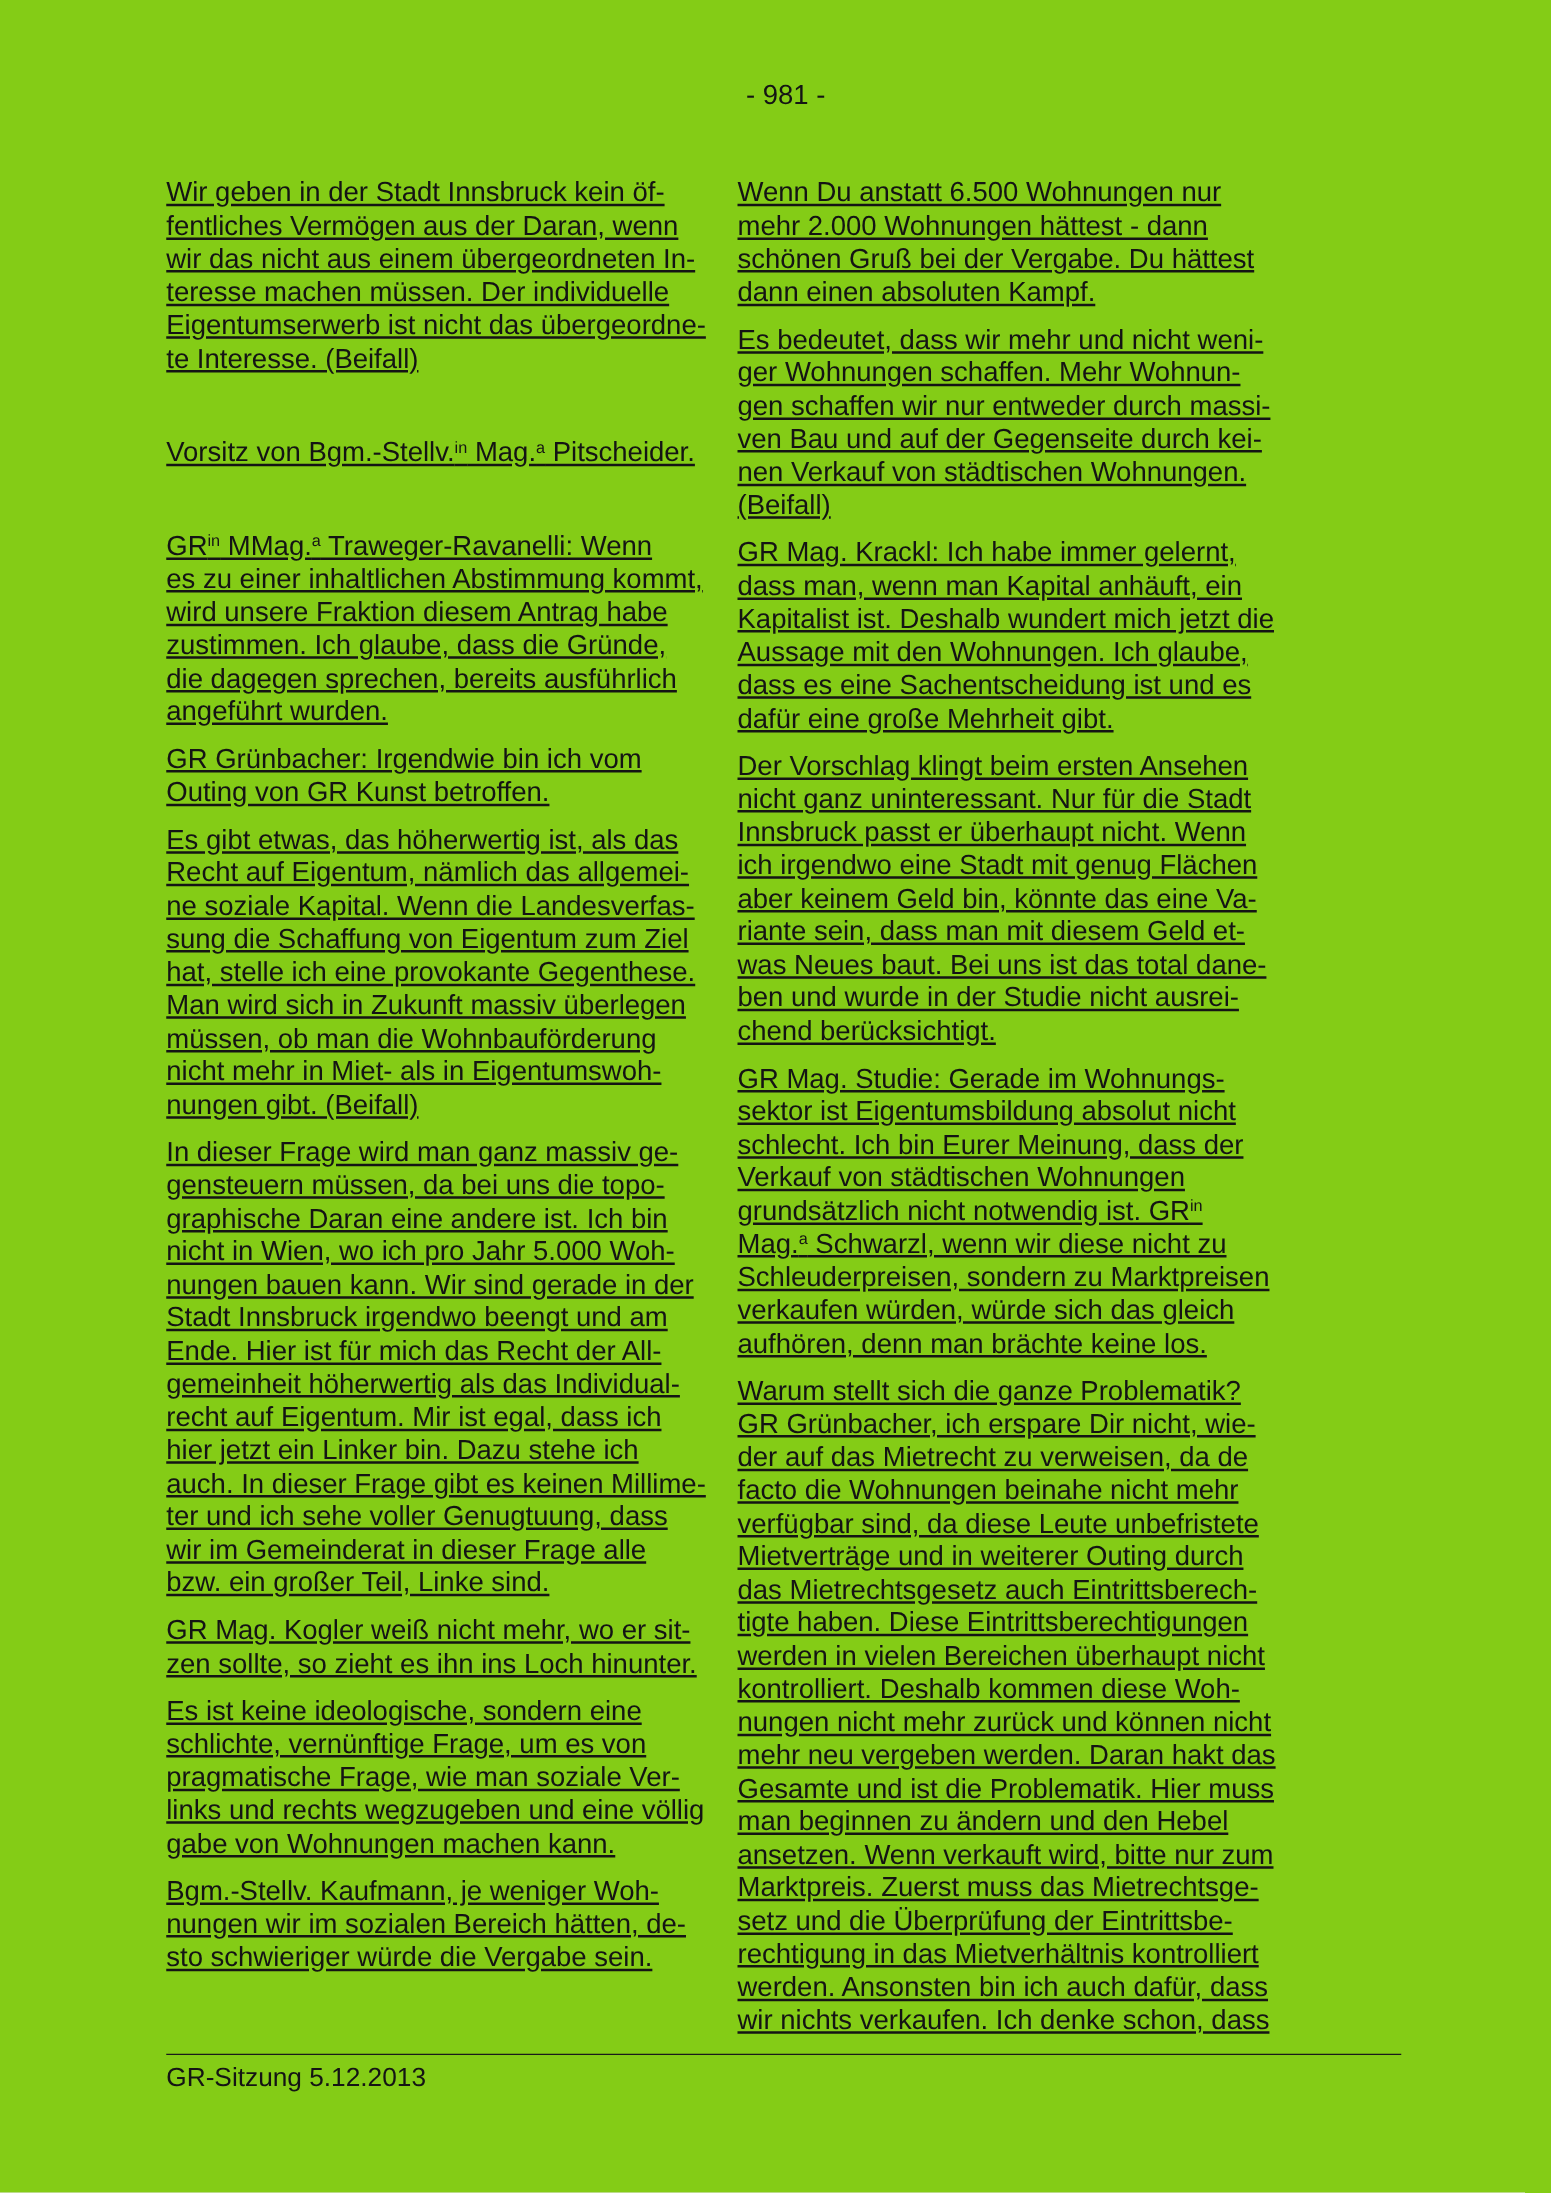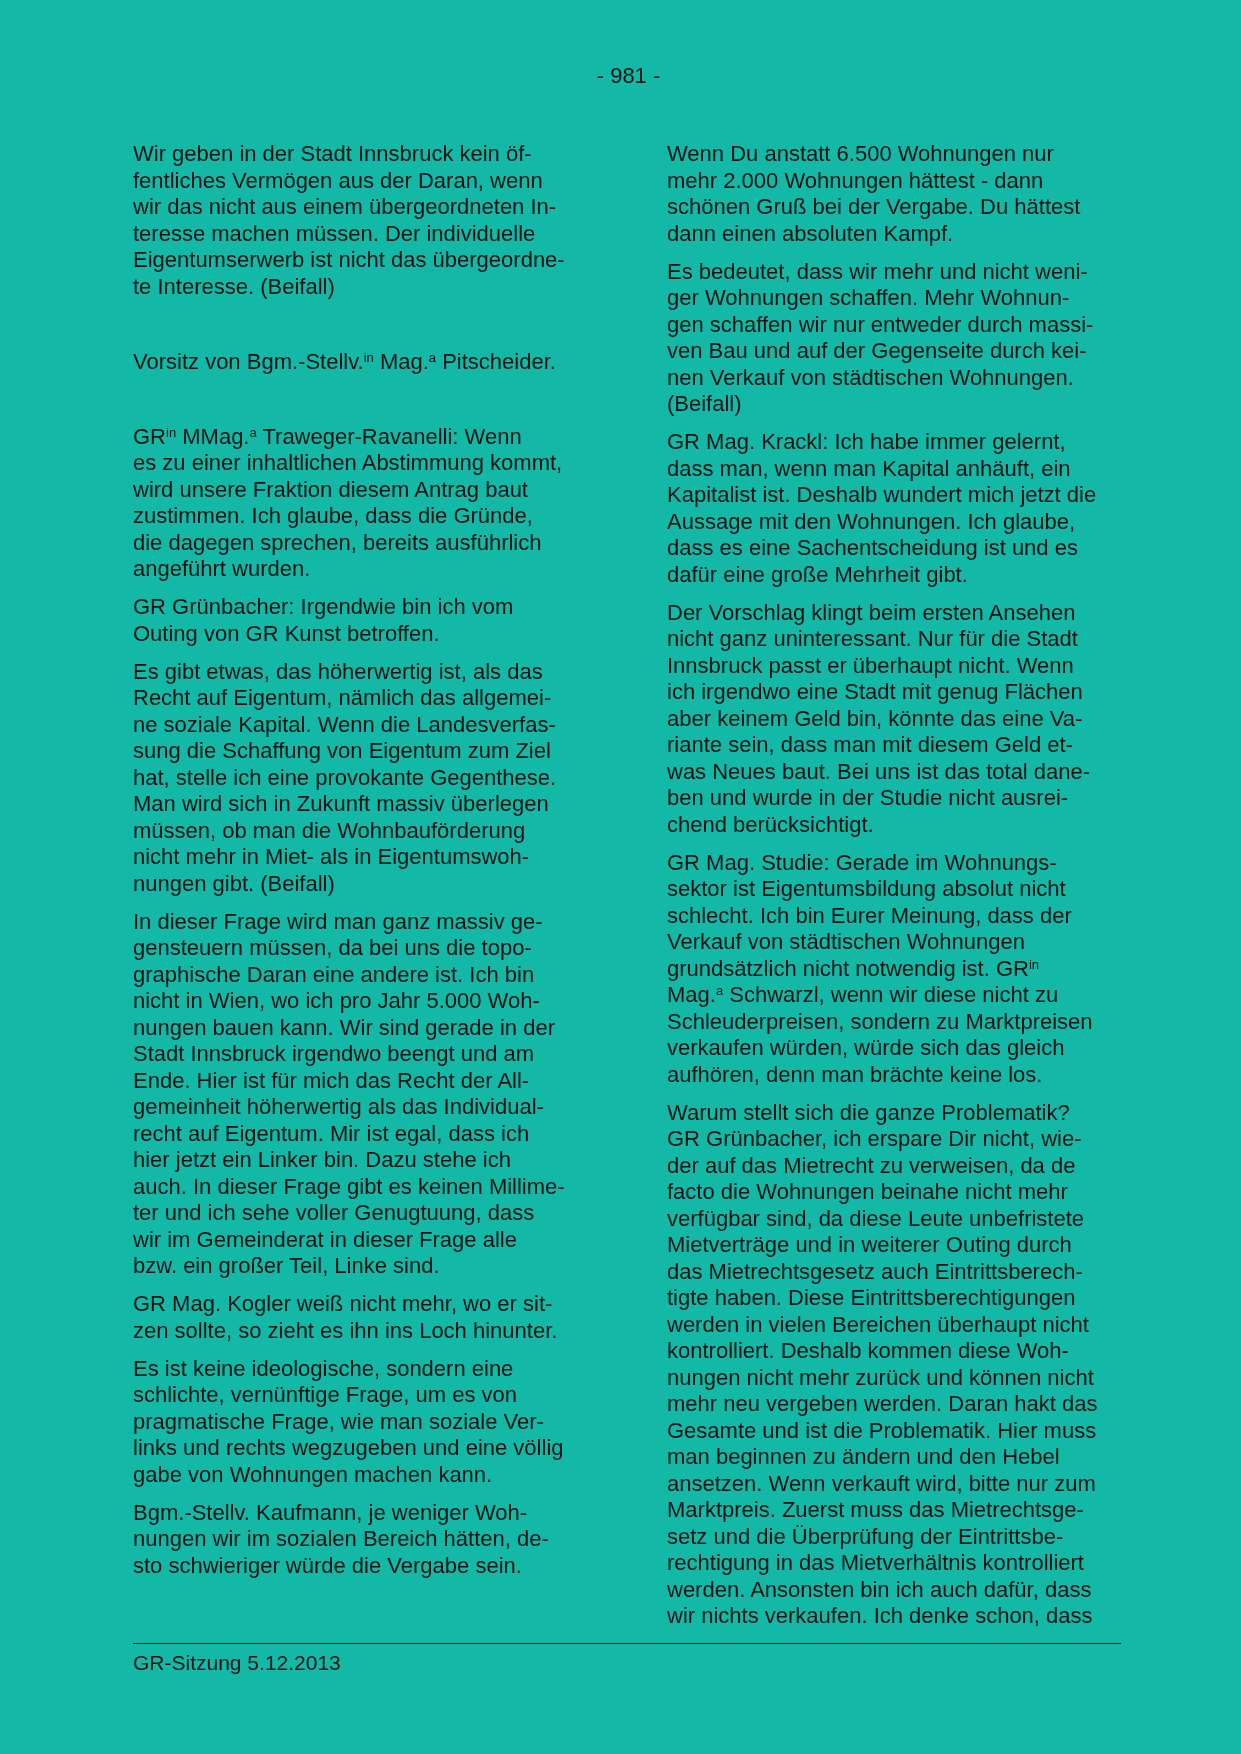--- a/index.html
+++ b/index.html
@@ -1,40 +1,40 @@
 <!DOCTYPE html>
 <html lang="de"><head>
 <meta charset="utf-8">
 <style>
   html, body { margin: 0; padding: 0; background: #e8e8e8; }
   .page {
     position: relative;
     width: 1241px;
     height: 1754px;
     margin: 0 auto;
-    background: #14b8a6;
+    background: #84cc16;
     overflow: hidden;
     font-family: "Liberation Sans", "DejaVu Sans", sans-serif;
     color: #141414;
   }
   .page-number {
     position: absolute;
     top: 63px;
     left: 133px;
     width: 991px;
     text-align: center;
     font-size: 22px;
     line-height: 26.5px;
   }
   .columns {
     position: absolute;
     top: 141px;
     left: 133px;
     display: flex;
-    gap: 77px;
+    text-decoration: underline;
   }
   .column { width: 457px; }
   .para {
     font-size: 22px;
     line-height: 26.5px;
     margin: 0 0 11.5px 0;
   }
   .para.gap-xlarge { margin-bottom: 48.5px; }
   .line { white-space: nowrap; }
   .line sup {
@@ -70,21 +70,21 @@
           <div class="line">teresse machen müssen. Der individuelle</div>
           <div class="line">Eigentumserwerb ist nicht das übergeordne-</div>
           <div class="line">te Interesse. (Beifall)</div>
         </div>
         <div class="para gap-xlarge">
           <div class="line">Vorsitz von Bgm.-Stellv.<sup>in</sup> Mag.<sup>a</sup> Pitscheider.</div>
         </div>
         <div class="para">
           <div class="line">GR<sup>in</sup> MMag.<sup>a</sup> Traweger-Ravanelli: Wenn</div>
           <div class="line">es zu einer inhaltlichen Abstimmung kommt,</div>
-          <div class="line">wird unsere Fraktion diesem Antrag baut</div>
+          <div class="line">wird unsere Fraktion diesem Antrag habe</div>
           <div class="line">zustimmen. Ich glaube, dass die Gründe,</div>
           <div class="line">die dagegen sprechen, bereits ausführlich</div>
           <div class="line">angeführt wurden.</div>
         </div>
         <div class="para">
           <div class="line">GR Grünbacher: Irgendwie bin ich vom</div>
           <div class="line">Outing von GR Kunst betroffen.</div>
         </div>
         <div class="para">
           <div class="line">Es gibt etwas, das höherwertig ist, als das</div>

